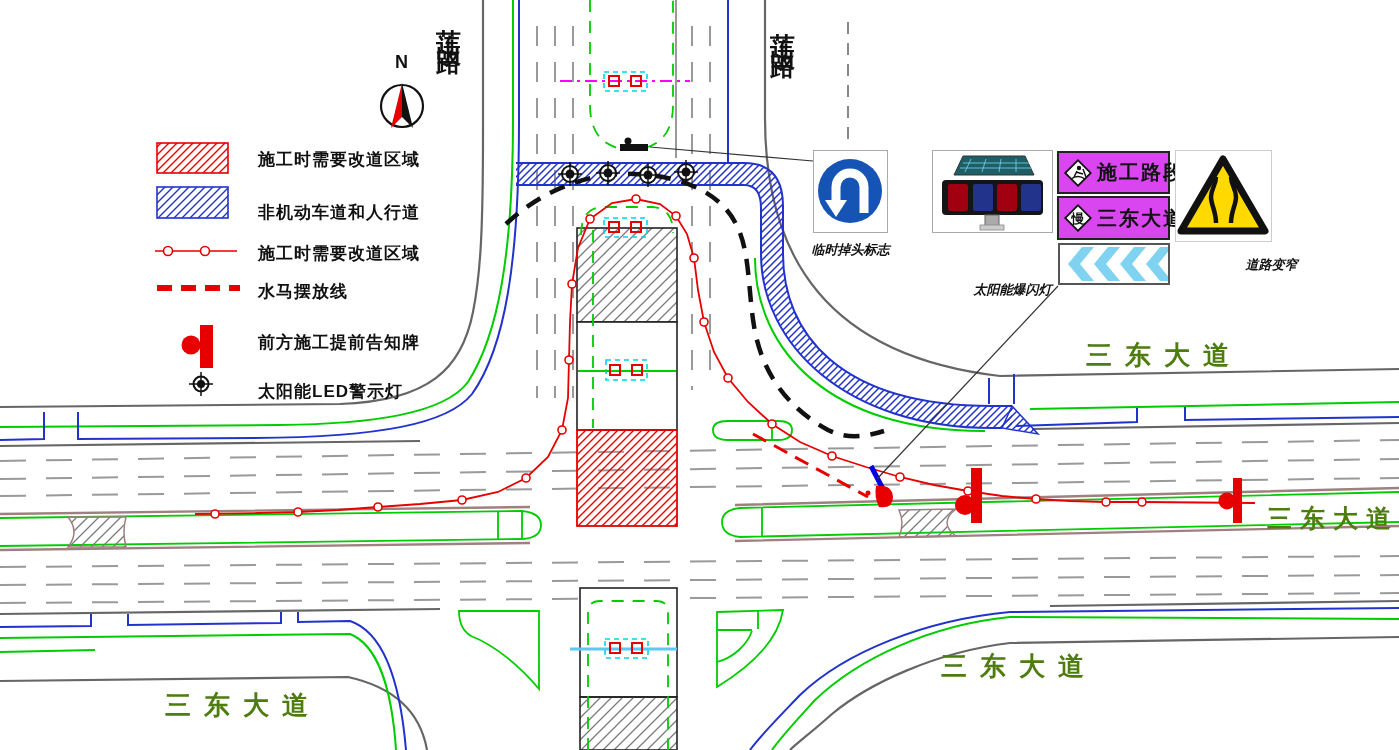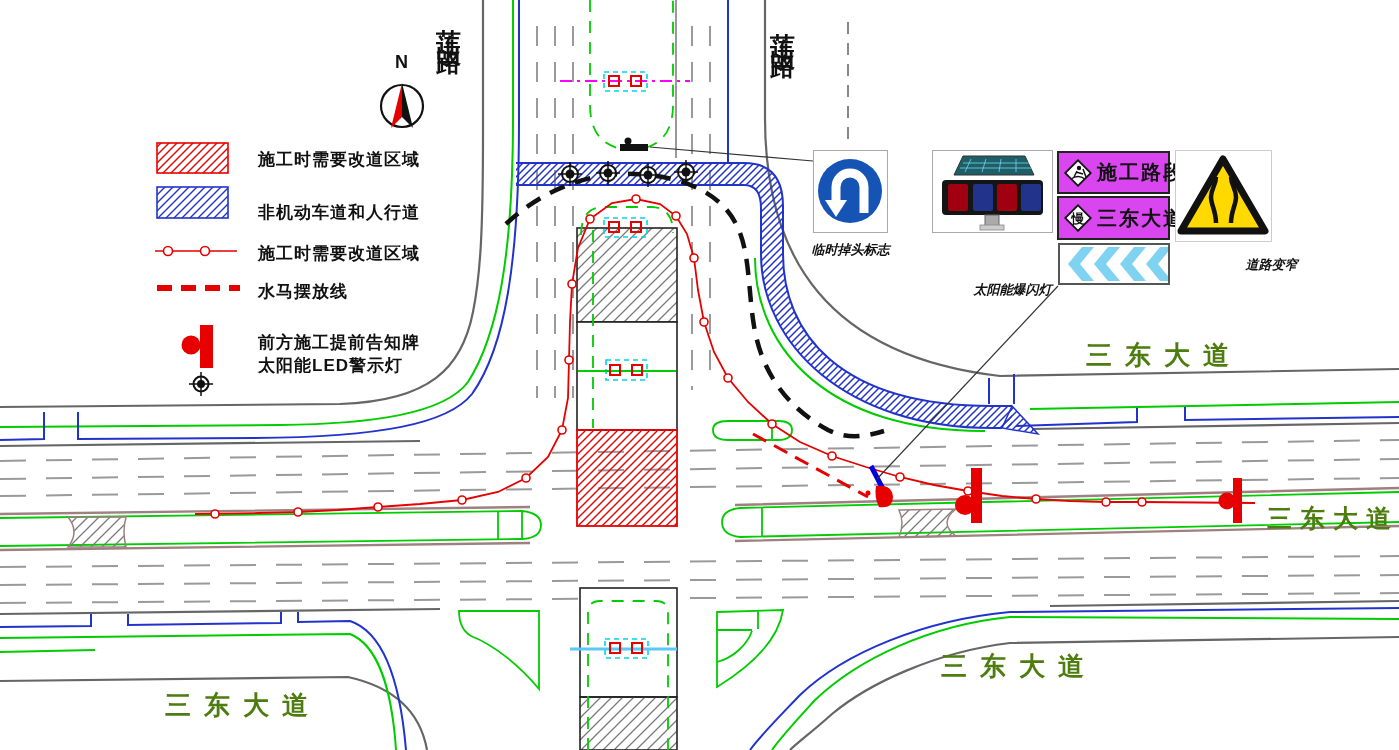--- a/index.html
+++ b/index.html
@@ -266,21 +266,21 @@
   <div class="abs hlabel" style="left:1086px;top:338px;">三东大道</div>
   <div class="abs hlabel" style="left:1267px;top:502px;font-size:25px;letter-spacing:8px;">三东大道</div>
   <div class="abs hlabel" style="left:941px;top:649px;">三东大道</div>
   <div class="abs hlabel" style="left:165px;top:688px;">三东大道</div>
 
   <div class="abs legend-label" style="left:258px;top:148px;">施工时需要改道区域</div>
   <div class="abs legend-label" style="left:258px;top:201px;">非机动车道和人行道</div>
   <div class="abs legend-label" style="left:258px;top:242px;">施工时需要改道区域</div>
   <div class="abs legend-label" style="left:258px;top:280px;">水马摆放线</div>
   <div class="abs legend-label" style="left:258px;top:331px;font-family:Liberation Mono, monospace;">前方施工提前告知牌</div>
-  <div class="abs legend-label" style="left:258px;top:354px;">太阳能LED警示灯</div>
+  <div class="abs legend-label" style="left:258px;top:380px;">太阳能LED警示灯</div>
 
   <div class="signbox" style="left:813px;top:150px;width:75px;height:83px;">
     <svg width="73" height="81" viewBox="0 0 73 81">
       <circle cx="36" cy="40" r="32" fill="#1553b5"></circle>
       <path d="M50,62 V36 A14,14 0 0 0 22,36 V50" fill="none" stroke="#fff" stroke-width="9"></path>
       <polygon points="11,49 33,49 22,66" fill="#fff"></polygon>
     </svg>
   </div>
   <div class="abs caption" style="left:808px;top:241px;width:85px;">临时掉头标志</div>
 

